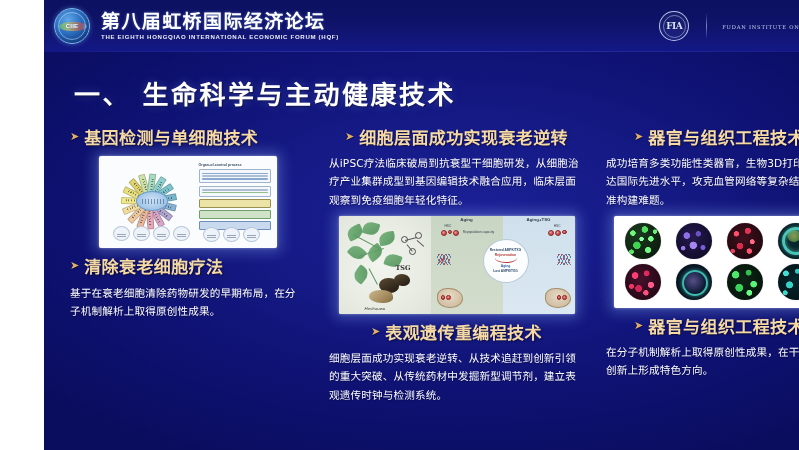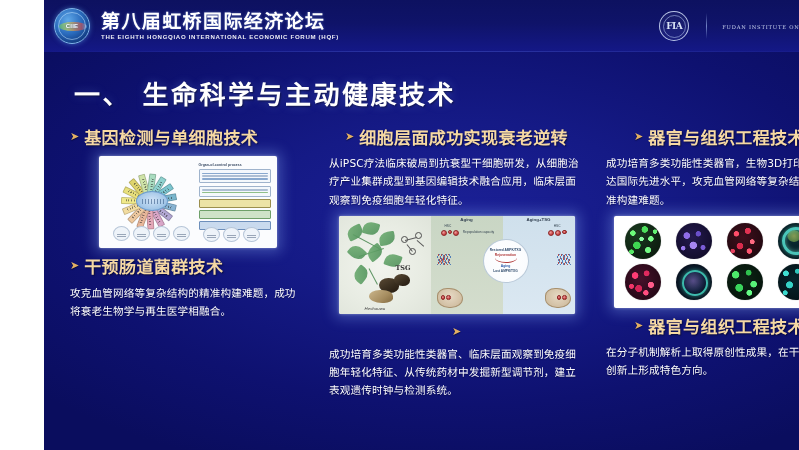--- a/index.html
+++ b/index.html
@@ -532,23 +532,23 @@
           <div class="oval-row" style="left:104px;bottom:4px;width:66px;">
             <div class="mini-oval"></div>
             <div class="mini-oval"></div>
             <div class="mini-oval"></div>
           </div>
         </div>
       </div>
 
       <div class="block-heading">
         <span class="arrow-icon">➤</span>
-        <span class="heading-text">干预肠道菌群技术</span>
-      </div>
-      <div class="block-body">攻克血管网络等复杂结构的精准构建难题，成功将衰老生物学与再生医学相融合。</div>
+        <span class="heading-text">清除衰老细胞疗法</span>
+      </div>
+      <div class="block-body">基于在衰老细胞清除药物研发的早期布局，在分子机制解析上取得原创性成果。</div>
     </div>
 
     <div class="column col-2">
 
       <div class="block-heading heading-center">
         <span class="arrow-icon">➤</span>
         <span class="heading-text">细胞层面成功实现衰老逆转</span>
       </div>
       <div class="block-body">从iPSC疗法临床破局到抗衰型干细胞研发，从细胞治疗产业集群成型到基因编辑技术融合应用，临床层面观察到免疫细胞年轻化特征。</div>
 
@@ -619,22 +619,23 @@
             <div class="arrow-up"></div>
             <div class="rh-a">Aging</div>
             <div class="rh-b">Lost AMPK/TXG</div>
           </div>
           <div class="small-cap" style="left:116px;top:14px;width:48px;text-align:center;">Repopulation capacity</div>
         </div>
       </div>
 
       <div class="block-heading heading-center">
         <span class="arrow-icon">➤</span>
-      </div>
-      <div class="block-body">成功培育多类功能性类器官、临床层面观察到免疫细胞年轻化特征、从传统药材中发掘新型调节剂，建立表观遗传时钟与检测系统。</div>
+        <span class="heading-text">表观遗传重编程技术</span>
+      </div>
+      <div class="block-body">细胞层面成功实现衰老逆转、从技术追赶到创新引领的重大突破、从传统药材中发掘新型调节剂，建立表观遗传时钟与检测系统。</div>
     </div>
 
     <div class="column col-3">
 
       <div class="block-heading heading-center">
         <span class="arrow-icon">➤</span>
         <span class="heading-text">器官与组织工程技术</span>
       </div>
       <div class="block-body">成功培育多类功能性类器官，生物3D打印技术达国际先进水平，攻克血管网络等复杂结构的精准构建难题。</div>
 

